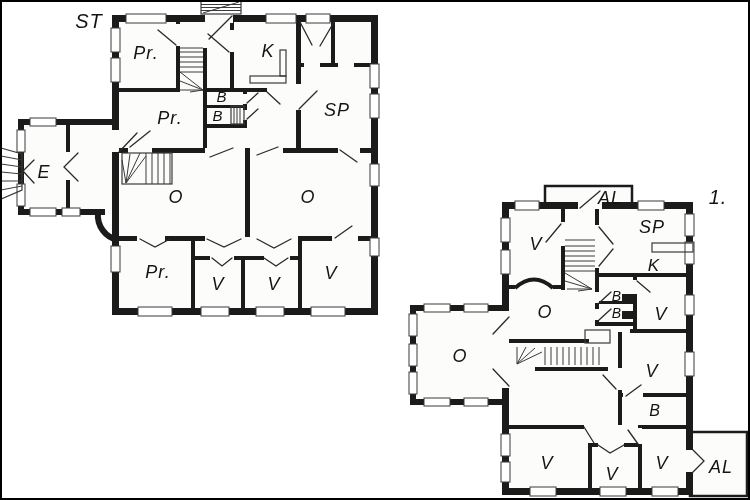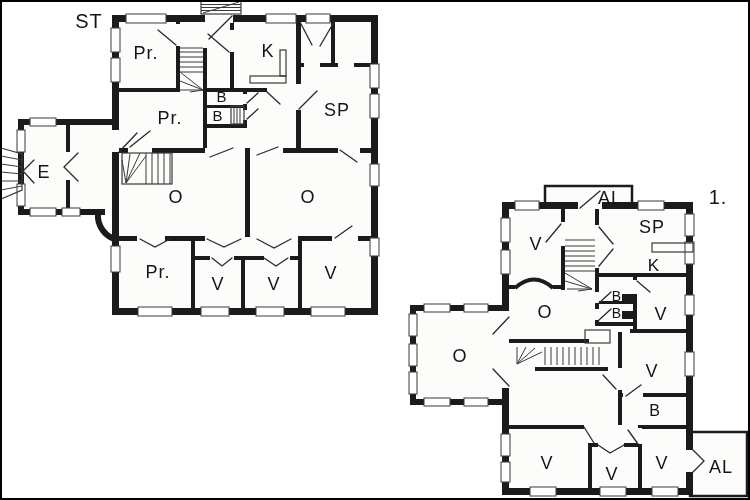--- a/index.html
+++ b/index.html
@@ -1,16 +1,16 @@
 <!DOCTYPE html>
 <html><head>
 <meta charset="utf-8">
 <style>
   html,body{margin:0;padding:0;background:#ffffff;}
-  .canvas{position:relative;width:750px;height:500px;background:#ffffff;overflow:hidden;}
+  .canvas{position:relative;width:750px;height:500px;background:#ffffff;overflow:hidden;font-style:italic;}
   svg{display:block;}
   .wall{fill:#1b1b1b;}
   .floor{fill:#fcfcfa;}
   .gap{fill:#fcfcfa;}
   .win{fill:#ffffff;stroke:#3a3a3a;stroke-width:1;}
   .door{stroke:#2a2a2a;stroke-width:1.3;fill:none;stroke-linecap:round;}
   .thin{stroke:#3a3a3a;stroke-width:1.2;fill:none;}
   .stair{stroke:#3a3a3a;stroke-width:1;fill:none;}
   .arcwall{stroke:#1b1b1b;stroke-width:6;fill:none;}
   .bump{stroke:#1b1b1b;stroke-width:4;fill:none;}

